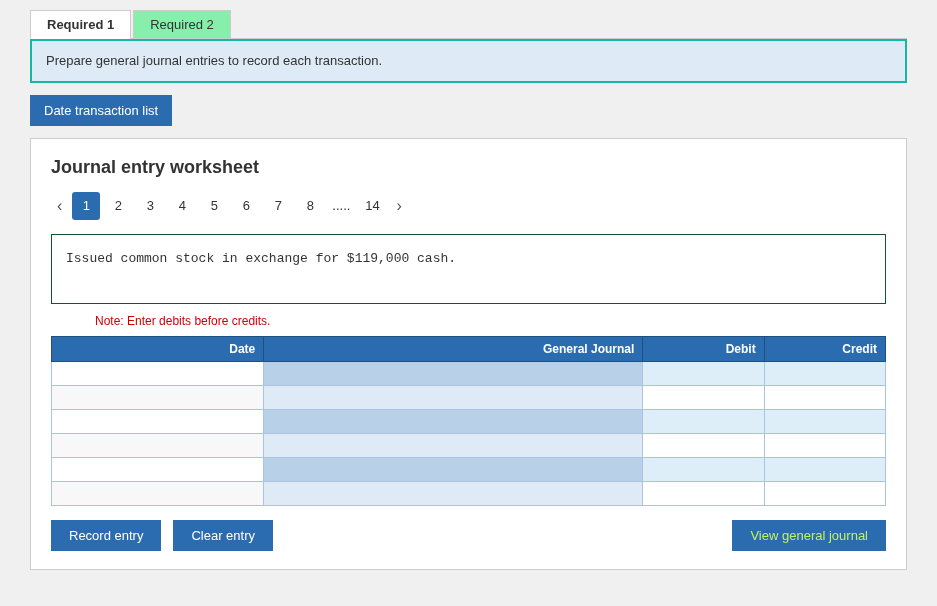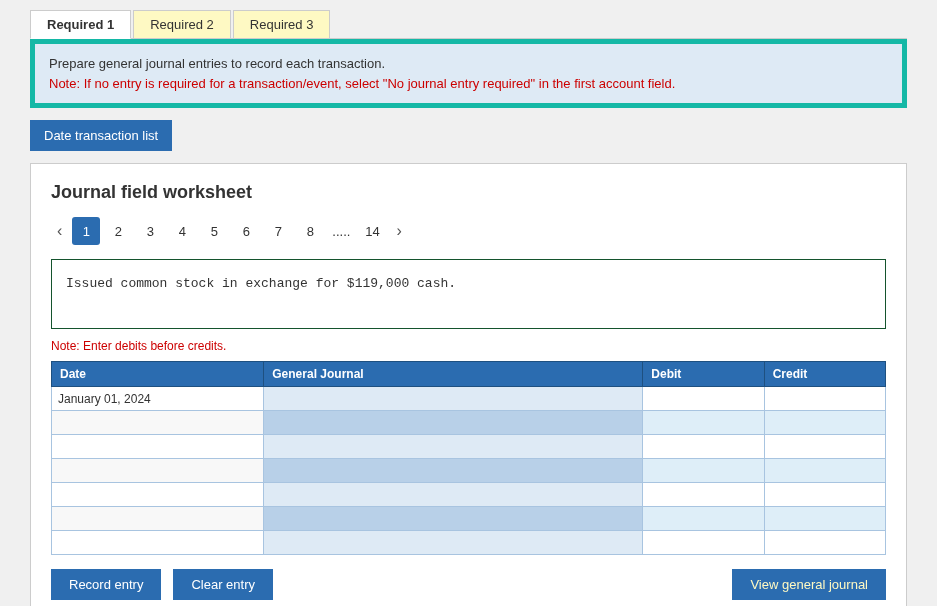--- a/index.html
+++ b/index.html
@@ -20,36 +20,36 @@
     .tabs {
       display: flex;
       border-bottom: 1px solid #ccc;
       margin-bottom: 0;
     }
     .tab {
       padding: 6px 16px;
       border: 1px solid #ccc;
       border-bottom: none;
       cursor: pointer;
-      background: #fef9c3;
+      background: #86efac;
       font-size: 13px;
       margin-right: 2px;
     }
     .tab.active {
       background: #fff;
       font-weight: bold;
       border-bottom: 1px solid #fff;
       margin-bottom: -1px;
       text-align: right;
     }
 
     
     .instruction-box {
       background: #deeaf5;
-      border: 5px solid #14b8a6;
+      border: 2px solid #14b8a6;
       padding: 10px 14px;
       margin-top: 0;
       font-size: 13px;
       line-height: 1.5;
     }
     .instruction-box .red-text {
       color: #c00;
     }
 
     
@@ -122,34 +122,35 @@
       font-size: 13px;
       line-height: 1.5;
       font-family: 'Courier New', monospace;
     }
 
     
     .note-text {
       color: #c00;
       font-size: 12px;
       margin-bottom: 8px;
+      margin-left: 44px;
     }
 
     
     .journal-table {
       width: 100%;
       border-collapse: collapse;
       margin-bottom: 14px;
       font-size: 12px;
     }
     .journal-table th {
       background: #2b6cb0;
       color: #fff;
       padding: 5px 8px;
-      text-align: left;
+      text-align: right;
       border: 1px solid #1e5080;
     }
     .journal-table td {
       border: 1px solid #a8c4e0;
       padding: 3px 6px;
       height: 24px;
     }
     .journal-table td.date-col {
       width: 140px;
       font-size: 12px;
@@ -190,55 +191,53 @@
     .btn-blue {
       background: #2b6cb0;
       color: #fff;
       border: none;
       padding: 8px 18px;
       cursor: pointer;
       font-size: 13px;
     }
     .btn-blue-outline {
       background: #2b6cb0;
-      color: #fef9c3;
+      color: #bef264;
       border: none;
       padding: 8px 18px;
       cursor: pointer;
       font-size: 13px;
     }
     .btn-spacer {
       flex: 1;
     }
   </style>
 </head>
 <body>
 
 <div class="page-wrapper">
 
   
   <div class="tabs">
     <div class="tab active">Required 1</div>
     <div class="tab">Required 2</div>
-    <div class="tab">Required 3</div>
   </div>
 
   
   <div class="instruction-box">
     <div>Prepare general journal entries to record each transaction.</div>
-    <div class="red-text">Note: If no entry is required for a transaction/event, select "No journal entry required" in the first account field.</div>
   </div>
 
   
   <button class="view-transaction-btn">Date transaction list</button>
 
   
   <div class="worksheet-card">
 
-    <div class="worksheet-title">Journal field worksheet</div>
+    <div class="worksheet-title">Journal entry worksheet</div>
 
     <div class="pagination">
       <button class="page-arrow">‹</button>
       <div class="page-num active">1</div>
       <div class="page-num">2</div>
       <div class="page-num">3</div>
       <div class="page-num">4</div>
       <div class="page-num">5</div>
       <div class="page-num">6</div>
       <div class="page-num">7</div>
@@ -255,26 +254,20 @@
     <table class="journal-table">
       <thead>
         <tr>
           <th>Date</th>
           <th>General Journal</th>
           <th>Debit</th>
           <th>Credit</th>
         </tr>
       </thead>
       <tbody>
-        <tr class="row-light">
-          <td class="date-col">January 01, 2024</td>
-          <td class="gj-col"><input type="text" style="border: none; background: transparent; width: 100%; outline: none; font-size: 12px;"></td>
-          <td class="debit-col"><input type="text" style="border: none; background: transparent; width: 100%; outline: none; font-size: 12px;"></td>
-          <td class="credit-col"><input type="text" style="border: none; background: transparent; width: 100%; outline: none; font-size: 12px;"></td>
-        </tr>
         <tr class="row-blue">
           <td class="date-col"></td>
           <td class="gj-col"><input type="text" style="border: none; background: transparent; width: 100%; outline: none; font-size: 12px;"></td>
           <td class="debit-col"><input type="text" style="border: none; background: transparent; width: 100%; outline: none; font-size: 12px;"></td>
           <td class="credit-col"><input type="text" style="border: none; background: transparent; width: 100%; outline: none; font-size: 12px;"></td>
         </tr>
         <tr class="row-light">
           <td class="date-col"></td>
           <td class="gj-col"><input type="text" style="border: none; background: transparent; width: 100%; outline: none; font-size: 12px;"></td>
           <td class="debit-col"><input type="text" style="border: none; background: transparent; width: 100%; outline: none; font-size: 12px;"></td>

